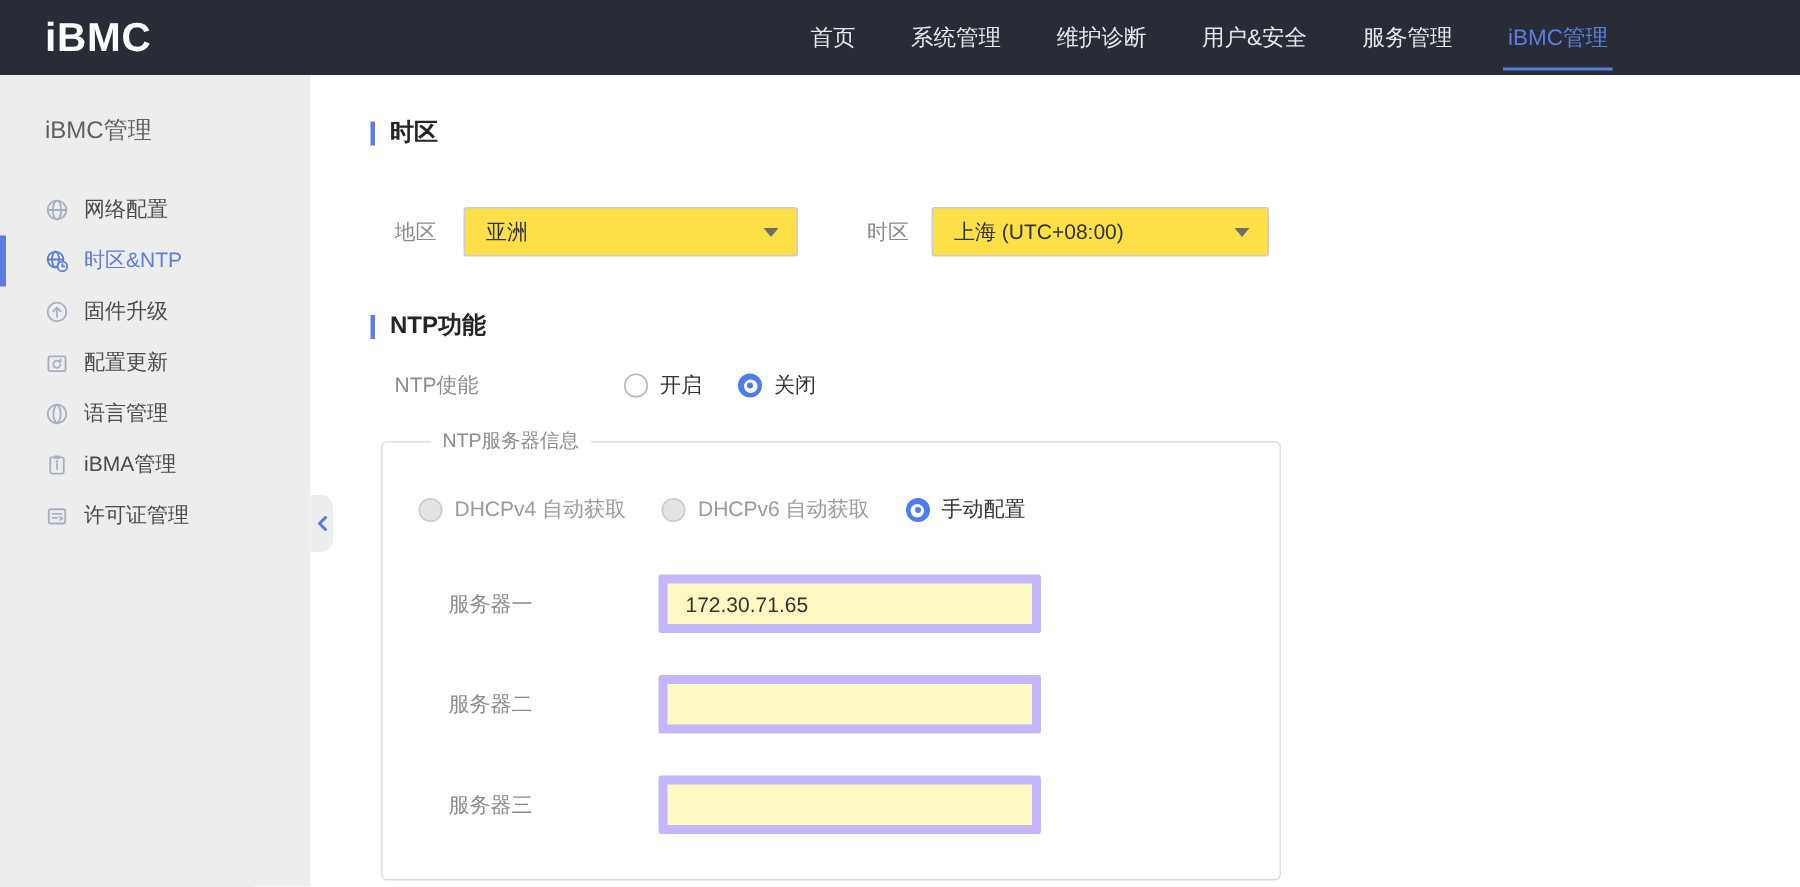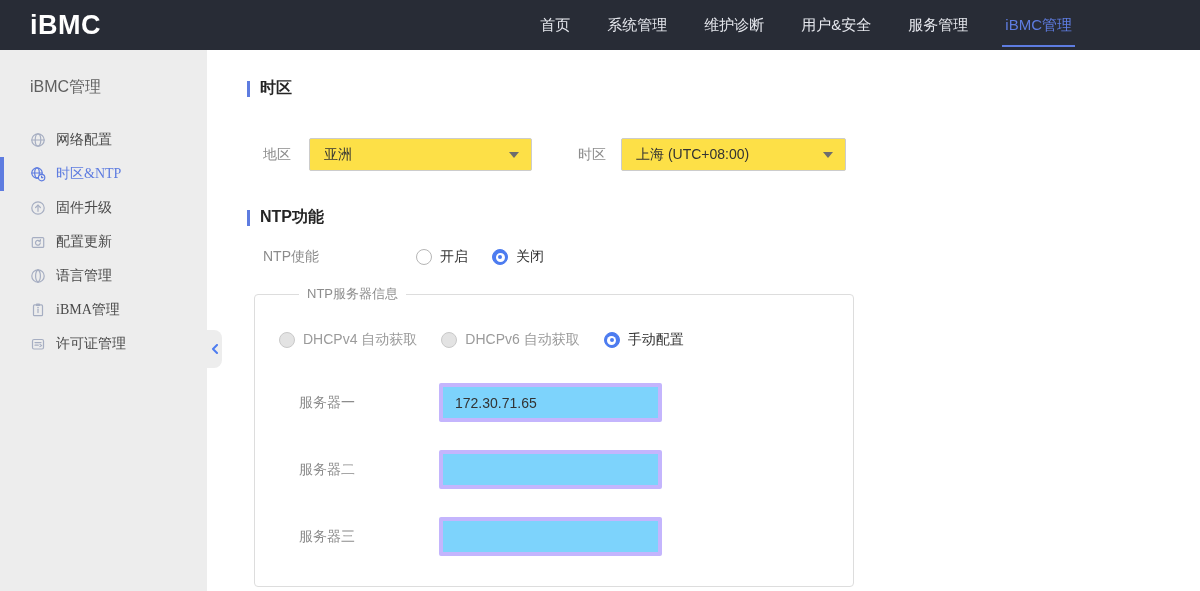--- a/index.html
+++ b/index.html
@@ -17,21 +17,21 @@
   .navbar{height:50px;background:var(--navbar-bg);display:flex;align-items:center;padding-left:30px;}
   .logo{color:#fff;font-size:27px;font-weight:bold;letter-spacing:.5px;}
   .nav-menu{margin-left:auto;margin-right:128px;display:flex;gap:37px;height:100%;}
   .nav-item{color:#e6e8ee;font-size:15px;height:100%;display:flex;align-items:center;position:relative;cursor:pointer;white-space:nowrap;}
   .nav-item.active{color:var(--accent);}
   .nav-item.active::after{content:'';position:absolute;left:-3px;right:-3px;bottom:3px;height:2px;background:var(--accent);}
   
   .layout{display:flex;height:541px;}
   .sidebar{width:207px;background:var(--sidebar-bg);position:relative;flex-shrink:0;}
   .sidebar-title{font-size:16px;color:#5f5f5f;padding:27px 0 25px 30px;}
-  .side-item{height:34px;display:flex;align-items:center;padding-left:30px;gap:10px;color:#4a4a4a;font-size:14px;position:relative;cursor:pointer;font-family:Liberation Serif, serif;}
+  .side-item{height:34px;display:flex;align-items:center;padding-left:30px;gap:10px;color:#4a4a4a;font-size:14px;position:relative;cursor:pointer;}
   .side-item .icon{color:#a6aec2;display:flex;align-items:center;}
   .side-item.active{color:var(--accent);align-items:center;}
   .side-item.active .icon{color:var(--accent);}
   .side-item.active::before{content:'';position:absolute;left:0;top:0;bottom:0;width:4px;background:var(--accent);}
   .collapse-tab{position:absolute;right:-15px;top:280px;width:15px;height:38px;background:var(--sidebar-bg);border-radius:0 8px 8px 0;display:flex;align-items:center;justify-content:center;cursor:pointer;}
   .collapse-tab svg{stroke:var(--radio-blue);}
   
   .main{flex:1;background:#fff;padding:28px 0 0 40px;}
   .section-header{display:flex;align-items:center;gap:10px;}
   .section-bar{width:3px;height:16px;background:var(--accent);}
@@ -49,26 +49,26 @@
   .enable-row .field-label{width:153px;}
   .radio-group{display:flex;align-items:center;gap:24px;}
   .radio-option{display:flex;align-items:center;gap:8px;font-size:14px;color:#333;cursor:pointer;white-space:nowrap;}
   .radio{width:16px;height:16px;border-radius:50%;border:1px solid #b6b6b6;background:#fff;position:relative;flex-shrink:0;}
   .radio.checked{border-color:var(--radio-blue);background:var(--radio-blue);}
   .radio.checked::after{content:'';position:absolute;inset:2.5px;border-radius:50%;background:#fff;}
   .radio.checked::before{content:'';position:absolute;inset:5px;border-radius:50%;background:var(--radio-blue);z-index:1;}
   .radio.disabled{background:#e3e3e3;border-color:#c9c9c9;cursor:not-allowed;}
   .radio-option.disabled{color:#9b9b9b;cursor:not-allowed;}
   .server-group{margin:19px 0 0 7px;width:600px;border:1px solid #ddd;border-radius:4px;padding:28px 24px 30px;}
-  .server-group legend{font-size:13px;color:#8c8c8c;padding:0 8px;margin-left:20px;}
+  .server-group legend{font-size:13px;color:#8c8c8c;padding:0 8px;margin-left:8px;}
   .mode-row{display:flex;align-items:center;gap:24px;}
   .server-row{display:flex;align-items:center;margin-top:28px;padding-left:20px;gap:36px;}
   .server-row.first{margin-top:34px;}
   .server-label{width:104px;font-size:14px;color:#8c8c8c;}
-  .server-input{width:223px;height:39px;border:4px solid #c4b5fd;border-radius:2px;padding:0 12px;font-size:14px;color:#333;outline:none;background:#7dd3fc;}
+  .server-input{width:255px;height:39px;border:6px solid #c4b5fd;border-radius:2px;padding:0 12px;font-size:14px;color:#333;outline:none;background:#fef9c3;}
   svg.ic{width:16px;height:16px;stroke:currentColor;fill:none;stroke-width:1.2;stroke-linecap:round;stroke-linejoin:round;}
 </style>
 </head>
 <body>
 
 <header class="navbar">
   <div class="logo">iBMC</div>
   <nav class="nav-menu">
     <div class="nav-item">首页</div>
     <div class="nav-item">系统管理</div>

